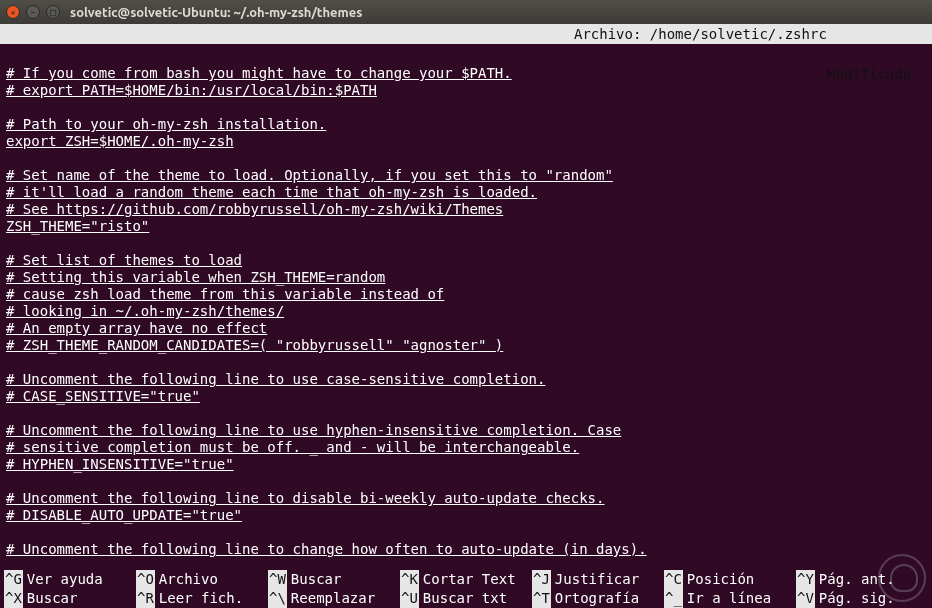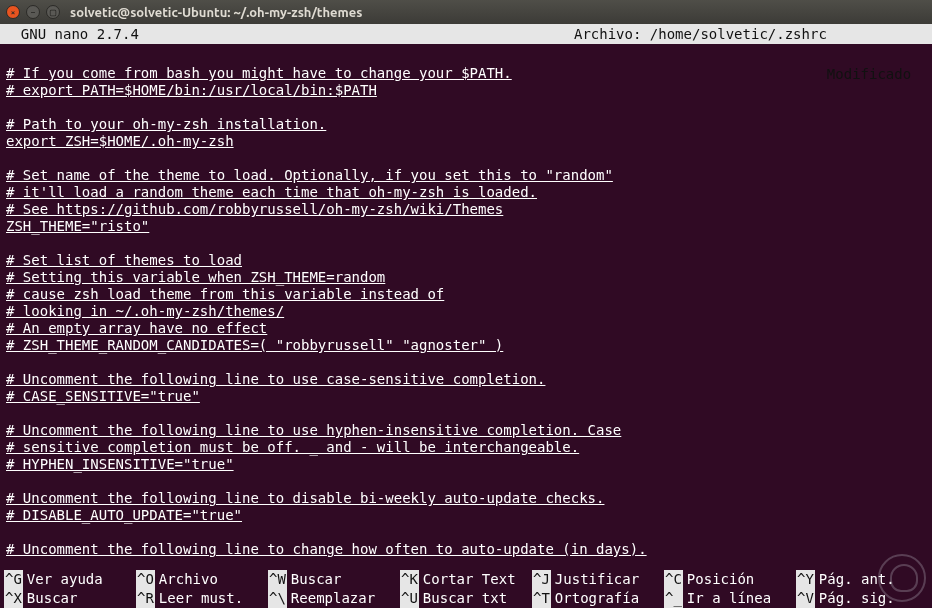--- a/index.html
+++ b/index.html
@@ -92,21 +92,20 @@
 <div class="titlebar">
   <div class="win-btns">
     <span class="win-btn close">×</span>
     <span class="win-btn">–</span>
     <span class="win-btn">▢</span>
   </div>
   <span>solvetic@solvetic-Ubuntu: ~/.oh-my-zsh/themes</span>
 </div>
 
 <div class="statusbar">
-  <span class="sb-left">  GNU nano 2.7.4</span>
   <span class="sb-center">Archivo: /home/solvetic/.zshrc</span>
   <span class="sb-right">Modificado  </span>
 </div>
 
 <div class="editor" id="editor">
 # If you come from bash you might have to change your $PATH.
 # export PATH=$HOME/bin:/usr/local/bin:$PATH
 
 # Path to your oh-my-zsh installation.
 export ZSH=$HOME/.oh-my-zsh
@@ -166,21 +165,21 @@
         <span class="sc-label"> Pág. ant.</span>
       </div>
     </div>
   <div class="sc-row" id="sc-row2">
       <div class="sc-cell">
         <span class="sc-key">^X</span>
         <span class="sc-label"> Buscar</span>
       </div>
       <div class="sc-cell">
         <span class="sc-key">^R</span>
-        <span class="sc-label"> Leer must.</span>
+        <span class="sc-label"> Leer fich.</span>
       </div>
       <div class="sc-cell">
         <span class="sc-key">^\</span>
         <span class="sc-label"> Reemplazar</span>
       </div>
       <div class="sc-cell">
         <span class="sc-key">^U</span>
         <span class="sc-label"> Buscar txt</span>
       </div>
       <div class="sc-cell">

